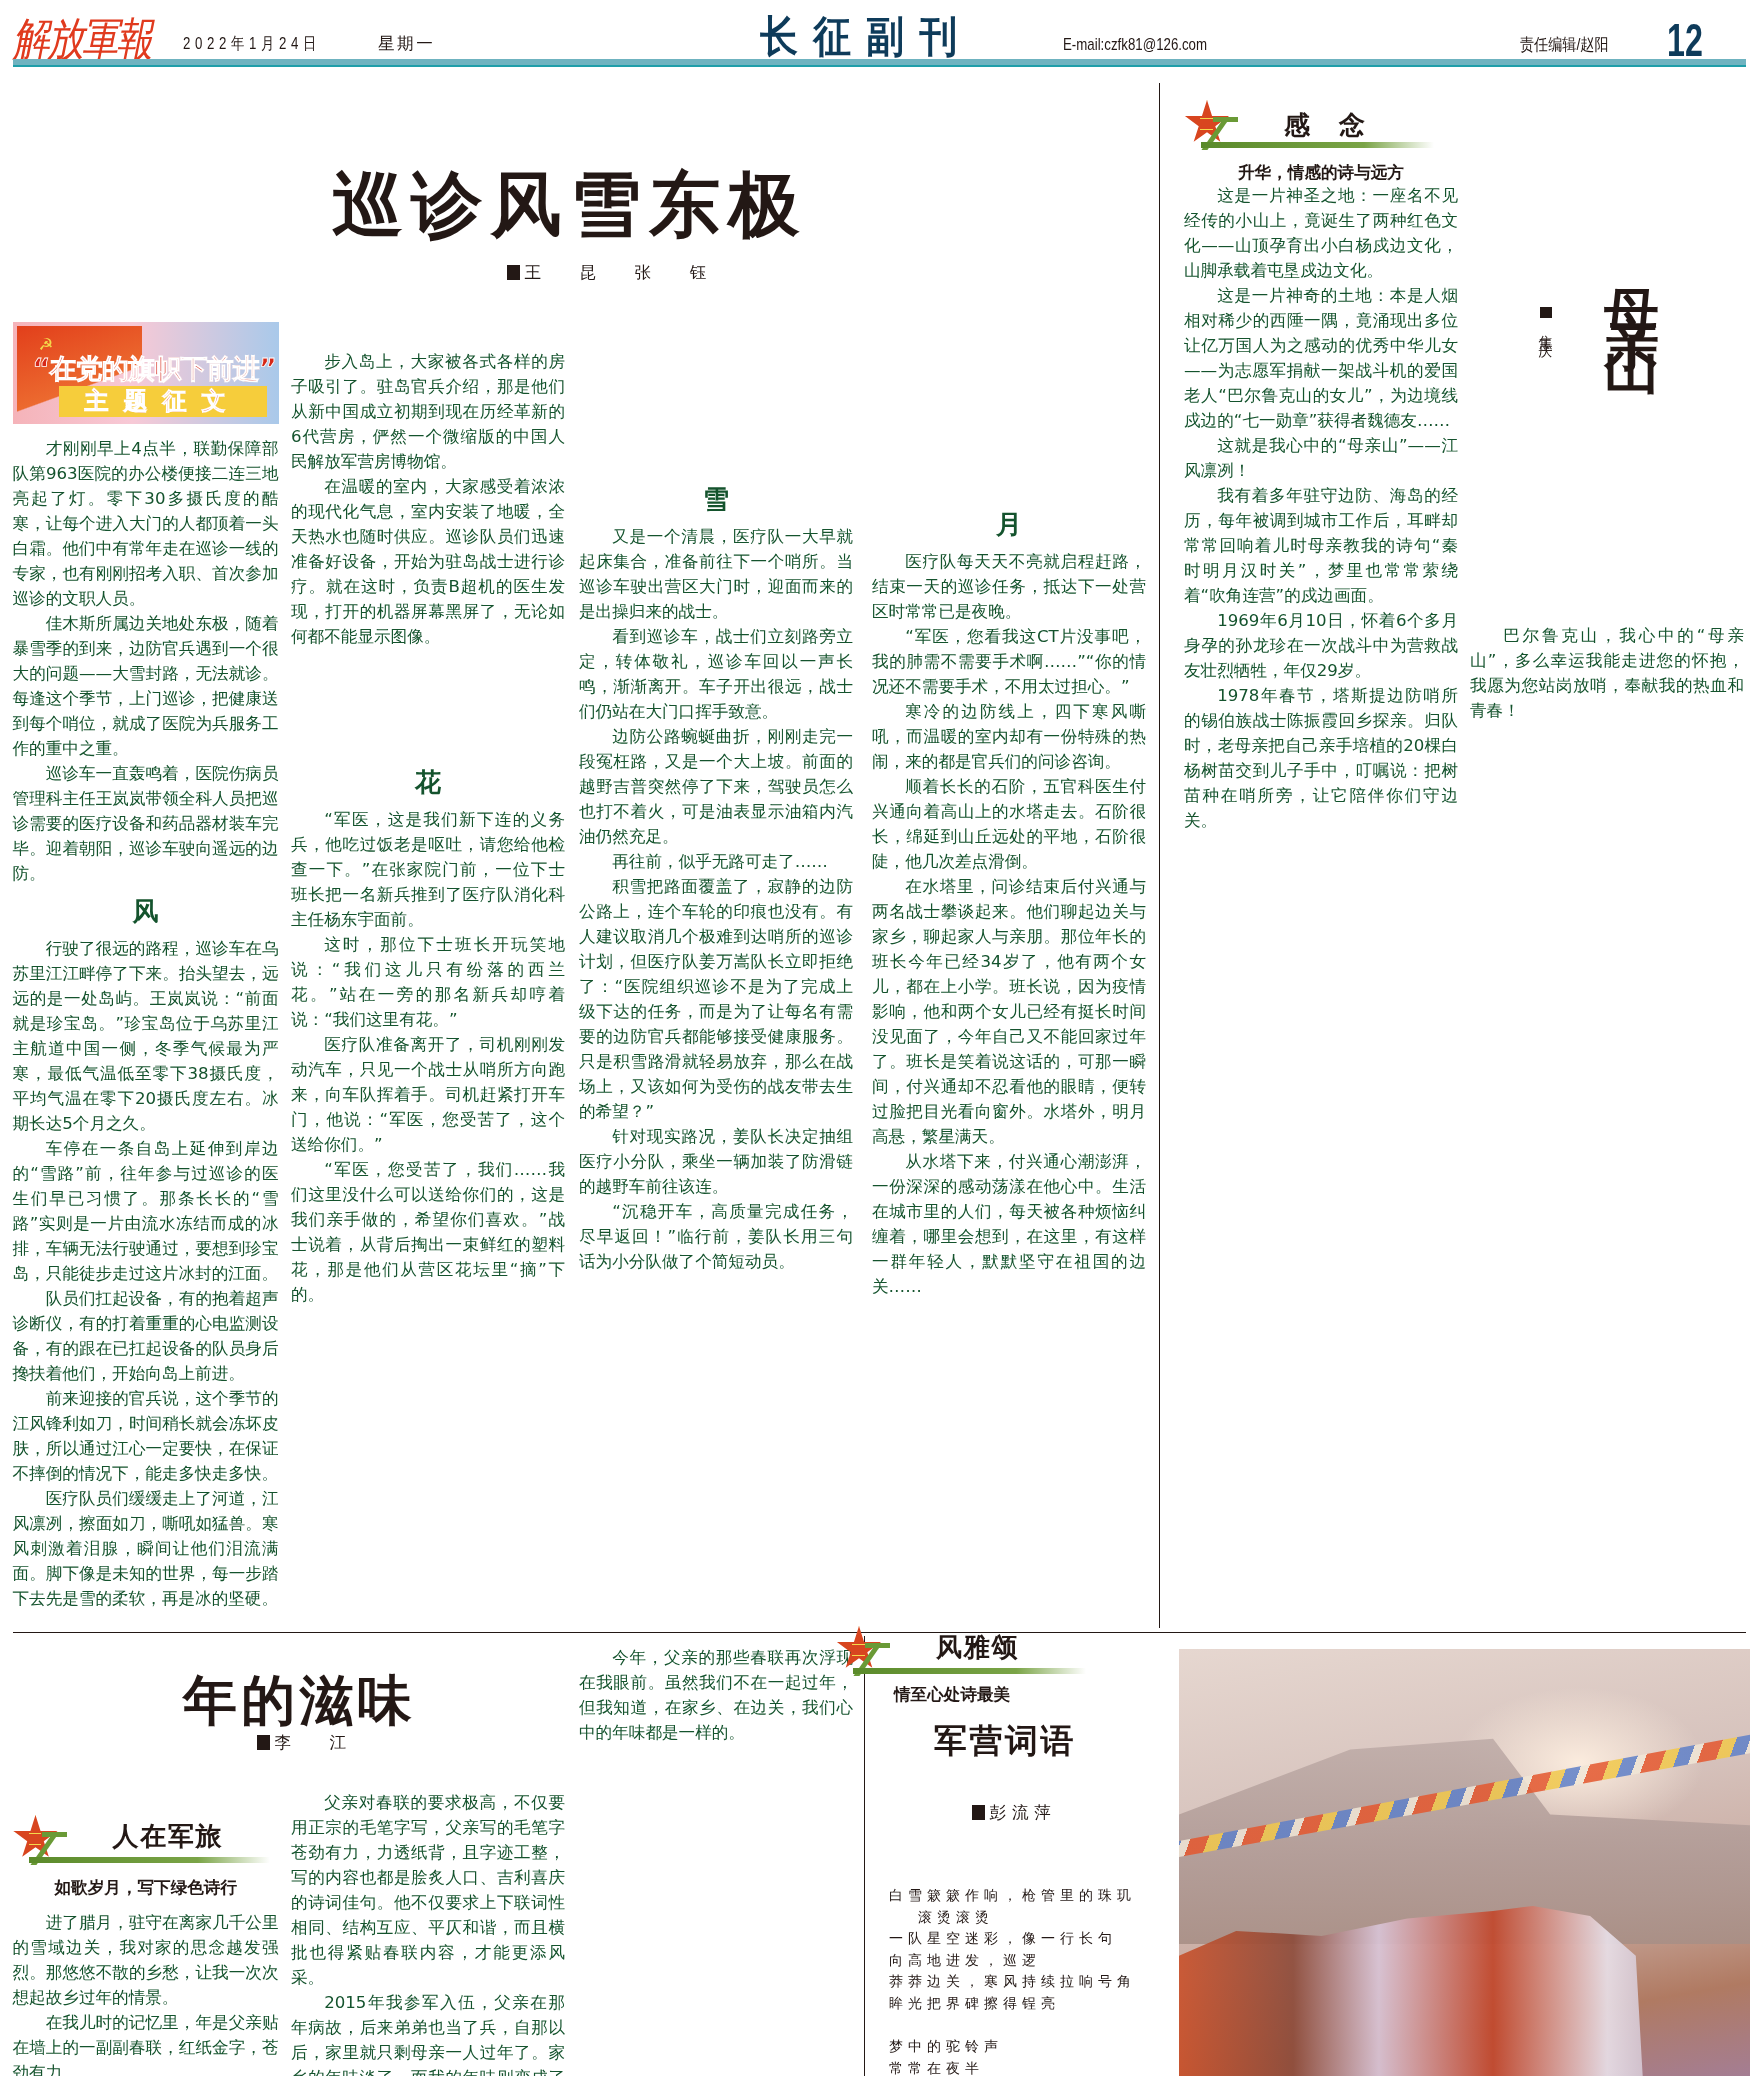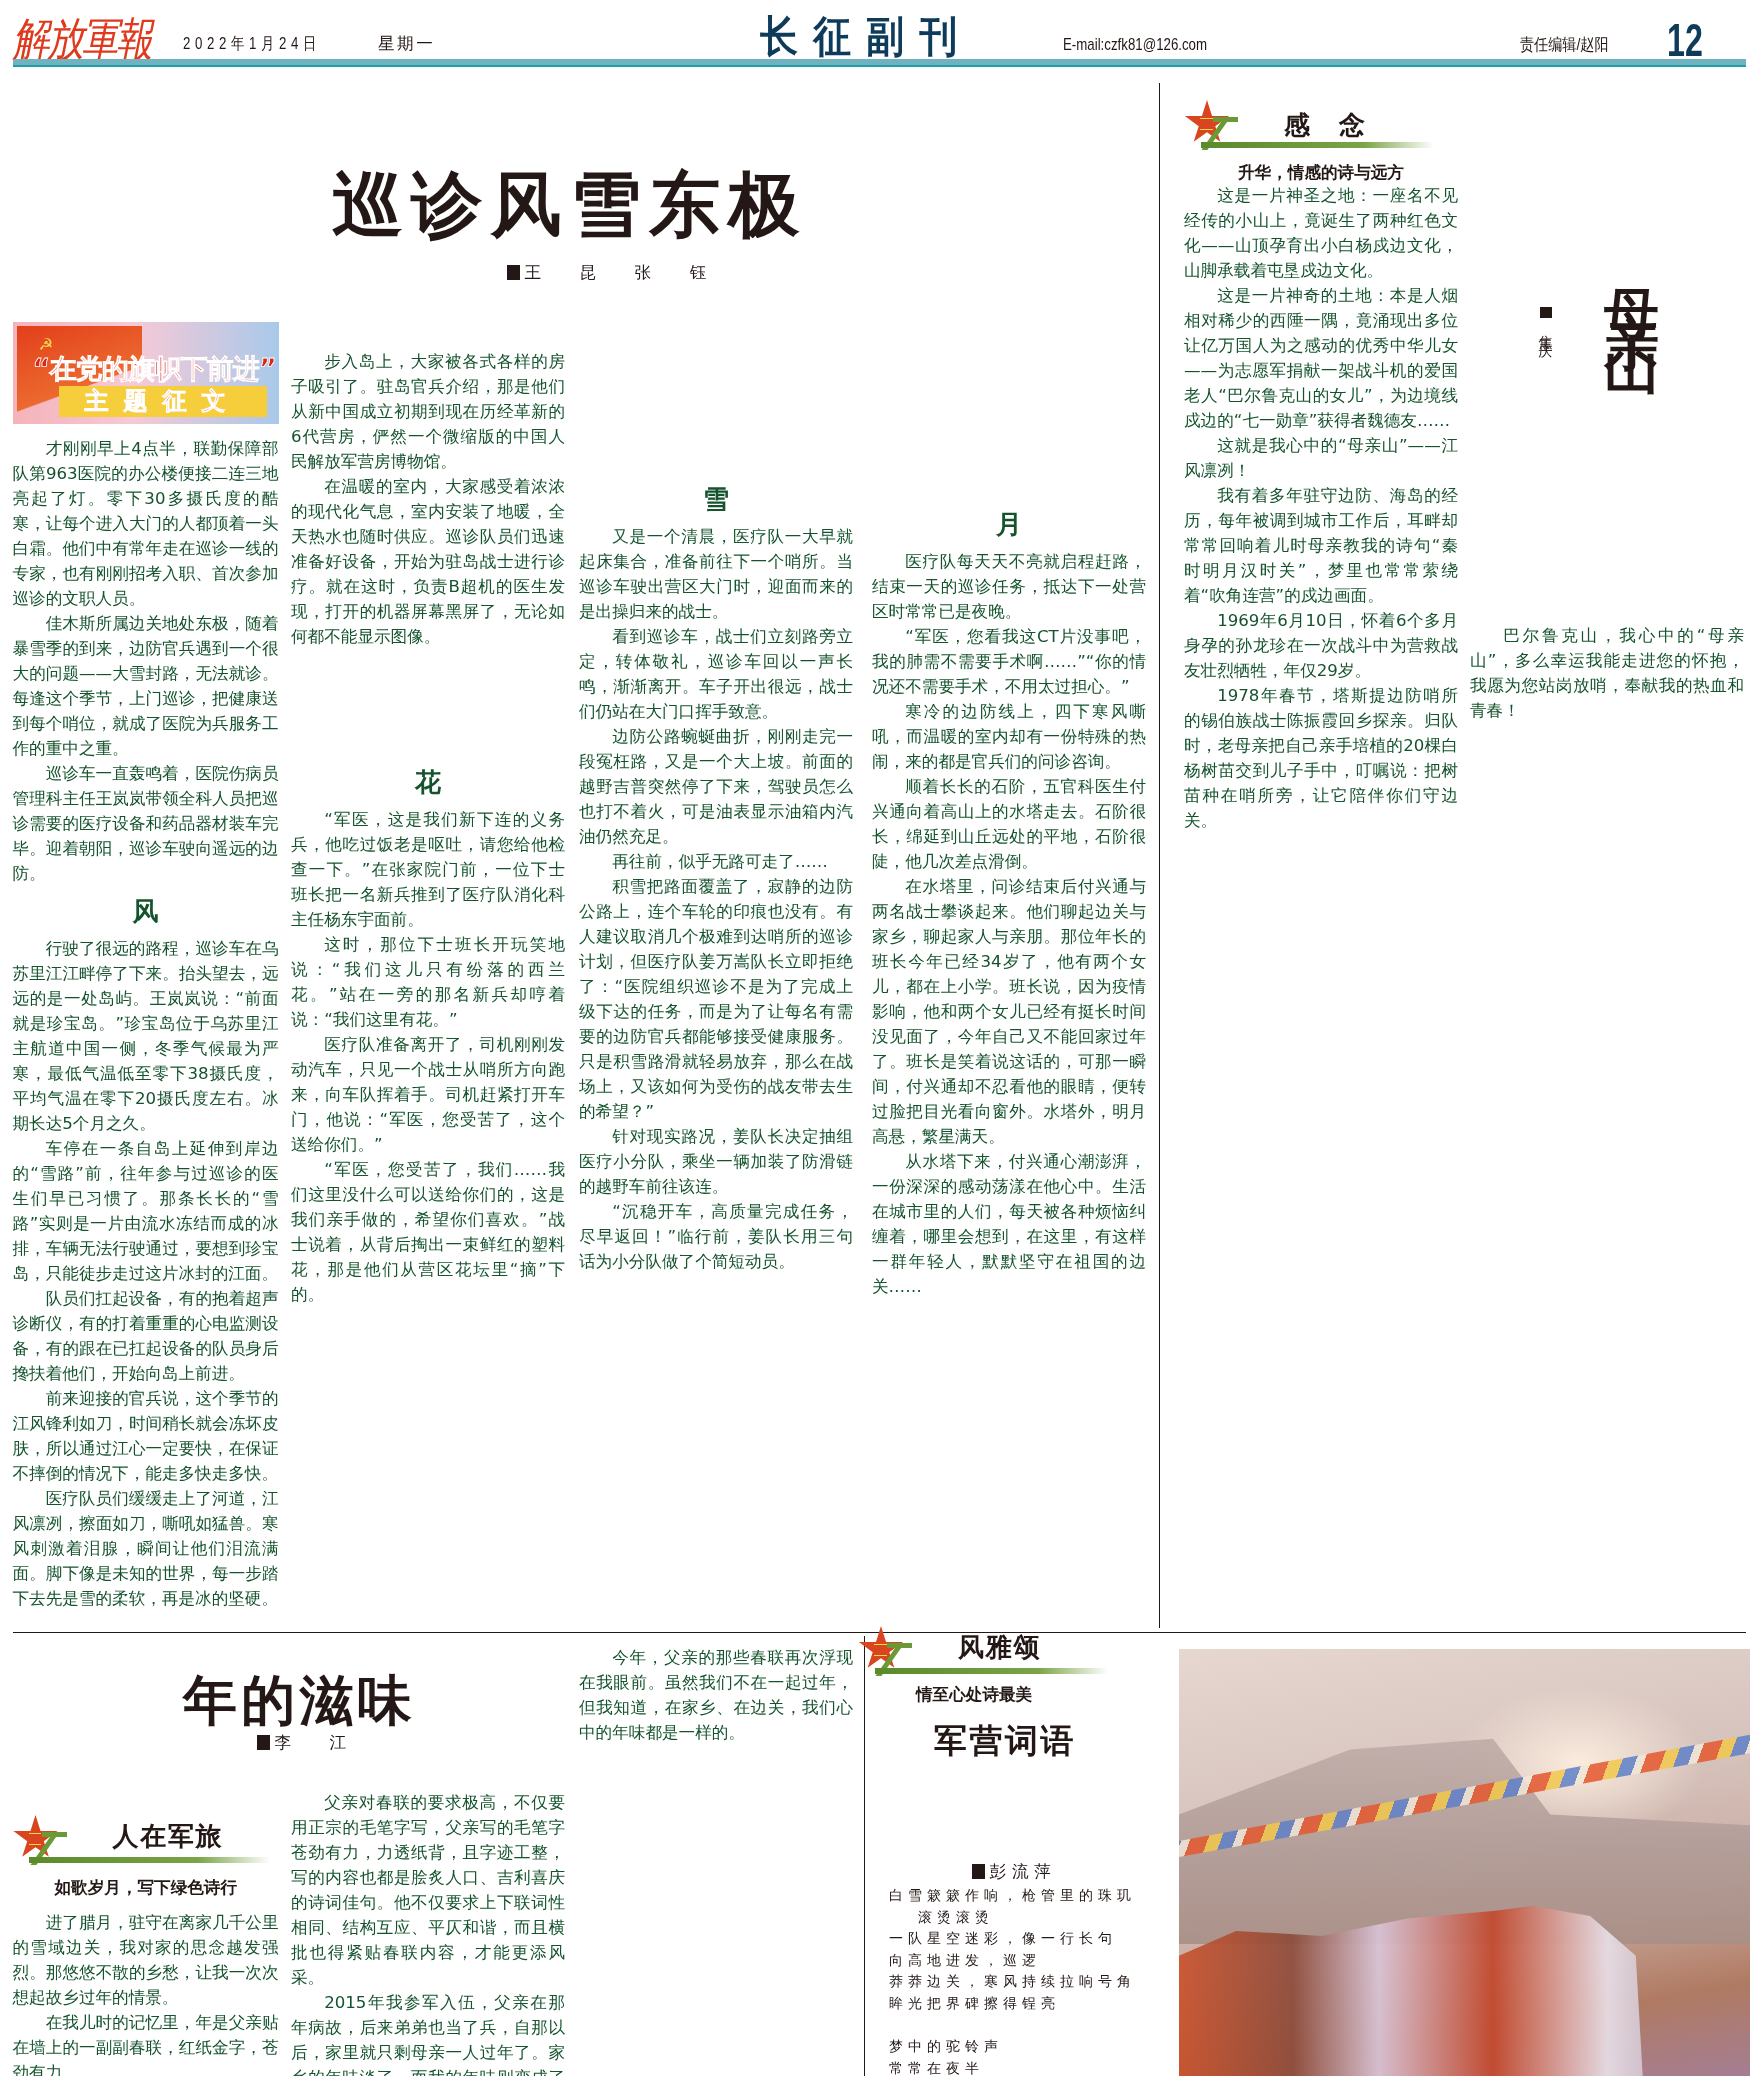--- a/index.html
+++ b/index.html
@@ -180,30 +180,30 @@
 <div class="col" style="left:291px; top:1790px; width:274px;">
   <p>父亲对春联的要求极高，不仅要用正宗的毛笔字写，父亲写的毛笔字苍劲有力，力透纸背，且字迹工整，写的内容也都是脍炙人口、吉利喜庆的诗词佳句。他不仅要求上下联词性相同、结构互应、平仄和谐，而且横批也得紧贴春联内容，才能更添风采。</p>
   <p>2015年我参军入伍，父亲在那年病故，后来弟弟也当了兵，自那以后，家里就只剩母亲一人过年了。家乡的年味淡了，而我的年味则变成了班长夹在碗里的香喷喷的饺子。</p>
 </div>
 <div class="col" style="left:579px; top:1645px; width:274px;">
   <p>今年，父亲的那些春联再次浮现在我眼前。虽然我们不在一起过年，但我知道，在家乡、在边关，我们心中的年味都是一样的。</p>
 </div>
 
 <div class="vr" style="left:864px; top:1636px; height:822px;"></div>
 
-<div class="zhead" style="left:858px; top:1626px; width:257px; height:83px;">
+<div class="zhead" style="left:836px; top:1626px; width:257px; height:83px;">
   <div class="star"></div>
   <div class="ztop"></div>
   <div class="zdiag"></div>
   <div class="zline" style="width:233px;"></div>
   <div class="zlabel" style="left:100px; top:4.2px; letter-spacing:1.7px;">风雅颂</div>
   <div class="ztag" style="left:58px; top:58px;">情至心处诗最美</div>
 </div>
 <div class="abs headline" style="left:934px; top:1719px; font-size:33px; letter-spacing:2.5px;">军营词语</div>
-<div class="abs byline" style="left:972px; top:1861px; letter-spacing:5.8px;"><span class="sq"></span><span>彭流萍</span></div>
+<div class="abs byline" style="left:972px; top:1802px; letter-spacing:5.8px;"><span class="sq"></span><span>彭流萍</span></div>
 
 <div class="abs poem">
   <div>白雪簌簌作响，枪管里的珠玑</div>
   <div class="indent">滚烫滚烫</div>
   <div>一队星空迷彩，像一行长句</div>
   <div>向高地进发，巡逻</div>
   <div>莽莽边关，寒风持续拉响号角</div>
   <div>眸光把界碑擦得锃亮</div>
   <div class="gap"></div>
   <div>梦中的驼铃声</div>

